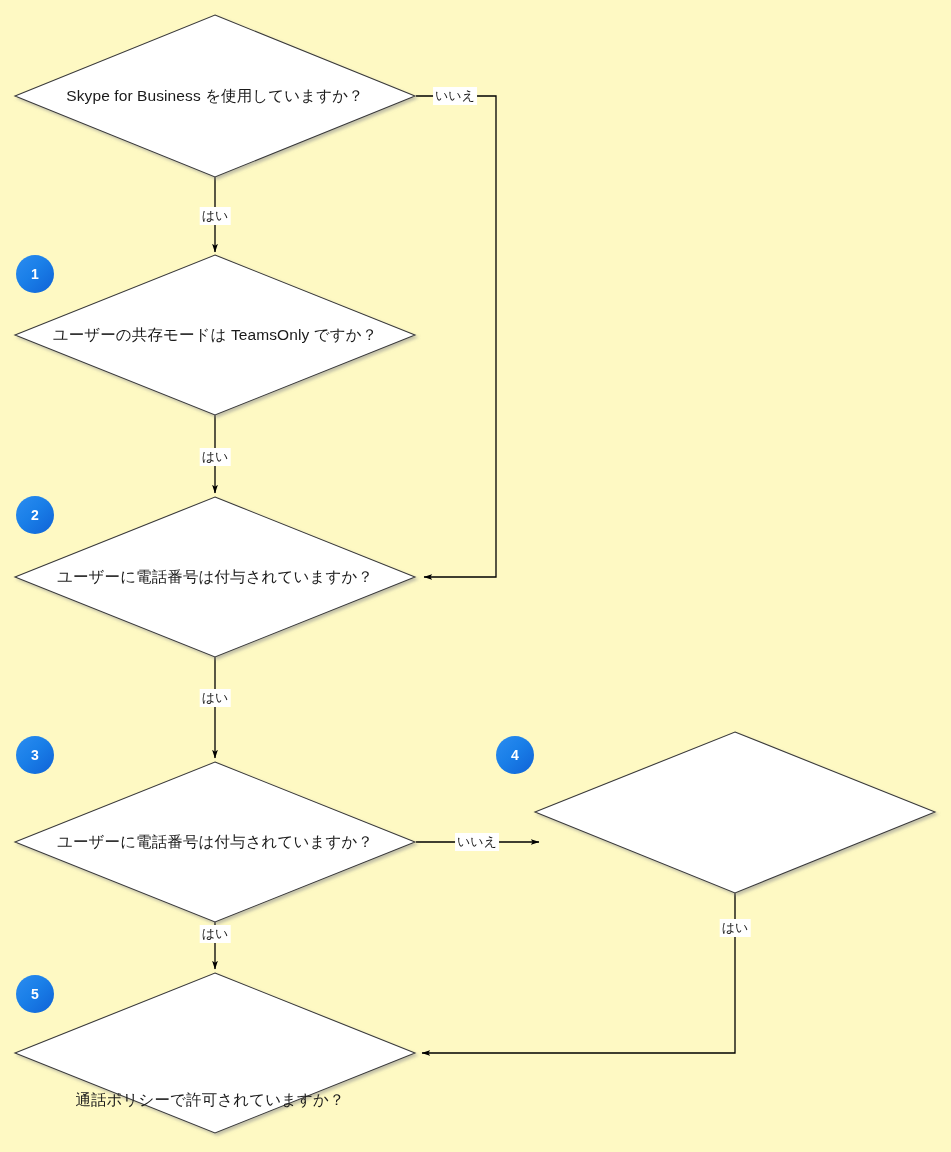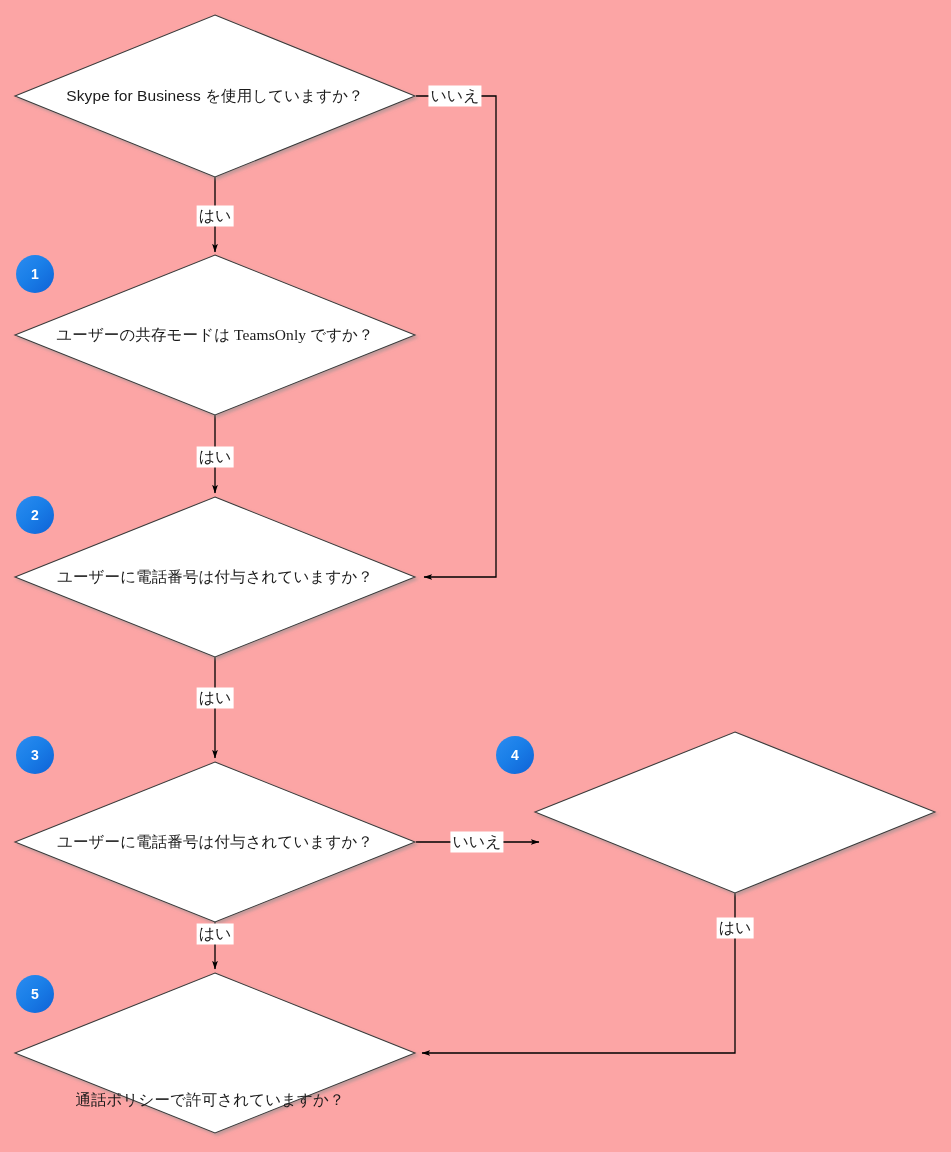--- a/index.html
+++ b/index.html
@@ -8,21 +8,21 @@
     background: #ffffff;
   }
   body {
     font-family: "Liberation Sans", "DejaVu Sans", sans-serif;
     color: #000000;
   }
   #canvas {
     position: relative;
     width: 951px;
     height: 1152px;
-    background: #fca5a5;
+    background: #fef9c3;
     overflow: hidden;
   }
   #flow-svg {
     position: absolute;
     left: 0;
     top: 0;
     width: 951px;
     height: 1152px;
   }
   .diamond-shape {
@@ -39,21 +39,21 @@
     position: absolute;
     font-size: 15.5px;
     line-height: 1.25;
     color: #1a1a1a;
     white-space: nowrap;
     transform: translate(-50%, -50%);
     letter-spacing: 0.1px;
   }
   .edge-label {
     position: absolute;
-    font-size: 16px;
+    font-size: 13px;
     color: #1a1a1a;
     white-space: nowrap;
     transform: translate(-50%, -50%);
     background: #ffffff;
     padding: 0 2px;
     text-align: center;
   }
   .badge {
     position: absolute;
     width: 38px;
@@ -107,21 +107,21 @@
 
     <polygon class="diamond-shape" filter="url(#shp-shadow)" points="215,762 415,842 215,922 15,842"></polygon>
 
     <polygon class="diamond-shape" filter="url(#shp-shadow)" points="735,732 935,812 735,893 535,812"></polygon>
 
     <polygon class="diamond-shape" filter="url(#shp-shadow)" points="215,973 415,1053 215,1133 15,1053"></polygon>
   </svg>
 
   <div class="node-label" style="left:215px; top:96px;">Skype for Business を使用していますか？</div>
 
-  <div class="node-label" style="left:215px; top:335px;font-family:Liberation Serif, serif;">ユーザーの共存モードは TeamsOnly ですか？</div>
+  <div class="node-label" style="left:215px; top:335px;">ユーザーの共存モードは TeamsOnly ですか？</div>
 
   <div class="node-label" style="left:215px; top:577px;">ユーザーに電話番号は付与されていますか？</div>
 
   <div class="node-label" style="left:215px; top:842px;">ユーザーに電話番号は付与されていますか？</div>
 
 
   <div class="node-label" style="left:210px; top:1100px;">通話ポリシーで許可されていますか？</div>
 
   <div class="edge-label" style="left:215px; top:216px;">はい</div>
 

